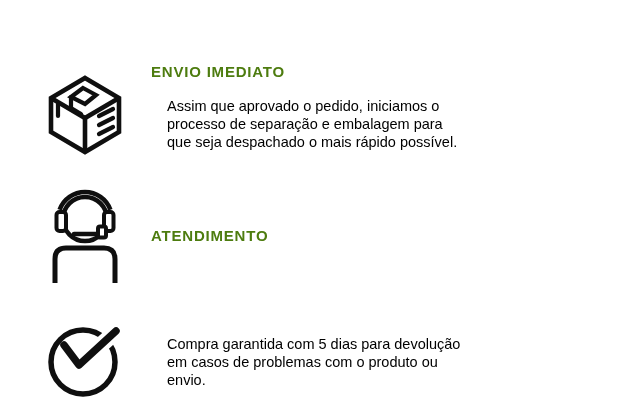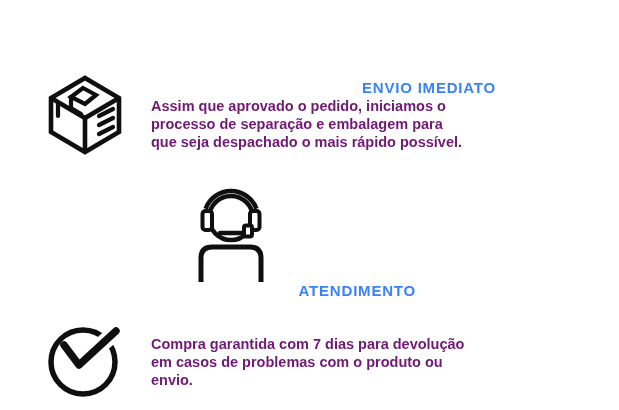--- a/index.html
+++ b/index.html
@@ -10,49 +10,48 @@
     overflow:hidden;
     font-family:"Liberation Sans","DejaVu Sans",sans-serif;
   }
   .row{
     position:absolute;
     left:45px;
     display:flex;
     align-items:center;
   }
   .row-1{top:75px;height:80px;}
-  .row-2{top:188px;height:95px;flex-direction:column;}
+  .row-2{top:188px;height:95px;}
   .row-3{top:322px;height:80px;}
   .icon-col{
     flex:0 0 80px;
     width:80px;
     display:flex;
     justify-content:center;
     align-items:center;
   }
   .text-col{
     margin-left:26px;
     width:345px;
   }
   .benefit-title{
     margin:0;
     font-size:15px;
     line-height:18px;
     font-weight:700;
     letter-spacing:0.8px;
-    color:#3b82f6;
+    color:#4d7c0f;
     text-transform:uppercase;
-    text-align:right;
   }
   .benefit-desc{
-    margin:0;
+    margin:16px;
     font-size:14.5px;
     line-height:18px;
-    font-weight:700;
-    color:#701a75;
+    font-weight:400;
+    color:#000000;
     white-space:pre-line;
   }
   svg{display:block;}
 </style>
 </head>
 <body>
 
 <div class="stage">
 
   <section class="row row-1">
@@ -94,19 +93,19 @@
 
   <section class="row row-3">
     <div class="icon-col">
       <svg width="74" height="70" viewBox="0 0 74 70" fill="none">
         <circle cx="35" cy="35" r="32" stroke="#0f0f0f" stroke-width="5.5"></circle>
         <path d="M19 22 L31 38 L64 8" stroke="#ffffff" stroke-width="16" stroke-linecap="round" stroke-linejoin="round"></path>
         <path d="M16 18 L31 38 L68 4" stroke="#0f0f0f" stroke-width="7.5" stroke-linecap="round" stroke-linejoin="round"></path>
       </svg>
     </div>
     <div class="text-col">
-      <p class="benefit-desc">Compra garantida com 7 dias para devolução
+      <p class="benefit-desc">Compra garantida com 5 dias para devolução
 em casos de problemas com o produto ou
 envio.</p>
     </div>
   </section>
 
 </div>
 
 </body></html>

